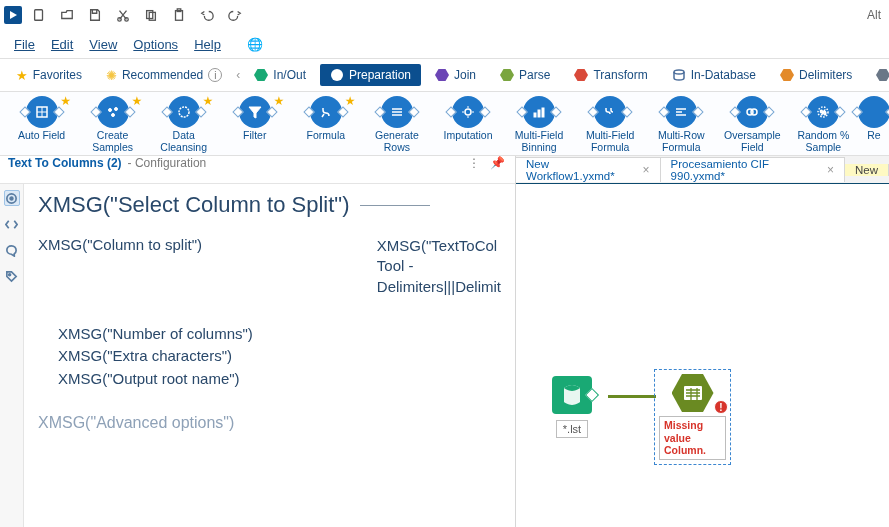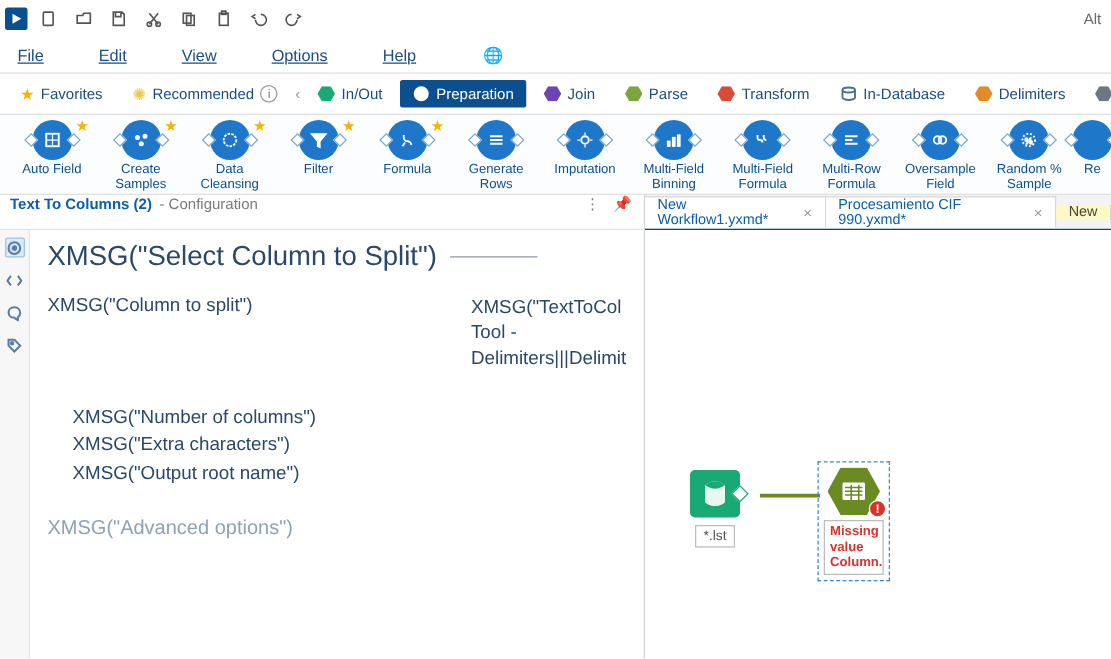--- a/index.html
+++ b/index.html
@@ -7,21 +7,21 @@
 
 
 .titlebar { height: 30px; display: flex; align-items: center; padding: 0 4px; gap: 6px; }
 .titlebar .app-icon { width: 18px; height: 18px; background:#0b4f8f; display:flex; align-items:center; justify-content:center; border-radius:2px;}
 .titlebar .app-icon svg { width: 10px; height: 10px; fill:#fff;}
 .titlebar .tb-btn { width: 22px; height: 22px; display:flex; align-items:center; justify-content:center; color:#555; }
 .titlebar .tb-btn svg { width:14px; height:14px; stroke:#555; fill:none; stroke-width:1.5;}
 .titlebar .right { margin-left:auto; color:#666; font-size:12px; padding-right:4px;}
 
 
-.menubar { height: 28px; display:flex; align-items:center; padding: 0 14px; gap: 44px; color:#1a1a1a; }
+.menubar { height: 28px; display:flex; align-items:center; padding: 0 14px; gap: 16px; color:#1a1a1a; }
 .menubar .menu-item { font-size: 13px; color:#1a4d80; cursor:pointer; }
 .menubar .menu-item .ul { text-decoration: underline; }
 .menubar .globe { color:#888; margin-left: 10px;}
 
 
 .catbar { height: 34px; display:flex; align-items:center; border-top:1px solid #e0e0e0; border-bottom:1px solid #e0e0e0; padding:0 6px; gap:4px;}
 .catbar .cat { display:flex; align-items:center; gap:5px; padding: 4px 10px; font-size:12px; color:#1a4d80; white-space:nowrap;}
 .catbar .cat .ico { width:14px; height:14px; }
 .catbar .cat.active { background:#0b4f8f; color:#fff; border-radius:2px;}
 .catbar .cat .star { color:#f5b400; font-size:13px;}
@@ -70,21 +70,21 @@
 .tabs .tab .x { color:#999; font-size:12px;}
 .canvas { flex:1; position:relative; background:#fff;}
 .node { position:absolute; display:flex; flex-direction:column; align-items:center;}
 .node .icon1 { width:40px; height:38px; background:#19a974; border-radius:4px; display:flex; align-items:center; justify-content:center; position:relative;}
 .node .icon1::after { content:""; position:absolute; right:-5px; top:14px; width:8px; height:8px; background:#fff; border:1px solid #19a974; transform:rotate(45deg);}
 .node .nl { margin-top:6px; border:1px solid #bdbdbd; background:#fff; padding:2px 6px; font-size:11px; color:#555;}
 .node2 { position:absolute; border:1px dashed #3a86d0; padding:4px; }
 .node2 .hexn { width:42px; height:38px; background:#6a8a22; clip-path: polygon(25% 0, 75% 0, 100% 50%, 75% 100%, 25% 100%, 0 50%); margin:0 auto; display:flex; align-items:center; justify-content:center; position:relative;}
 .node2 .hexwrap { position:relative;}
 .node2 .err { position:absolute; right:-2px; bottom:-2px; width:14px; height:14px; background:#d7342b; border-radius:50%; border:1.5px solid #fff; display:flex;align-items:center;justify-content:center; color:#fff; font-size:10px; font-weight:bold;}
-.node2 .nl2 { margin-top:4px; border:1px solid #bdbdbd; background:#fff; padding:2px 4px; font-size:10.5px; color:#d7342b; font-weight:600; width:48px; line-height:1.2;}
+.node2 .nl2 { margin-top:4px; border:1px solid #bdbdbd; background:#fff; padding:2px 4px; font-size:10.5px; color:#d7342b; font-weight:600; width:67px; line-height:1.2;}
 .link { position:absolute; height:3px; background:#6a8a22;}
 </style>
 </head>
 <body>
 
 <div class="titlebar">
   <div class="app-icon">
       <svg viewBox="0 0 10 10">
         <path d="M2 1 L9 5 L2 9 Z"></path>
       </svg>

